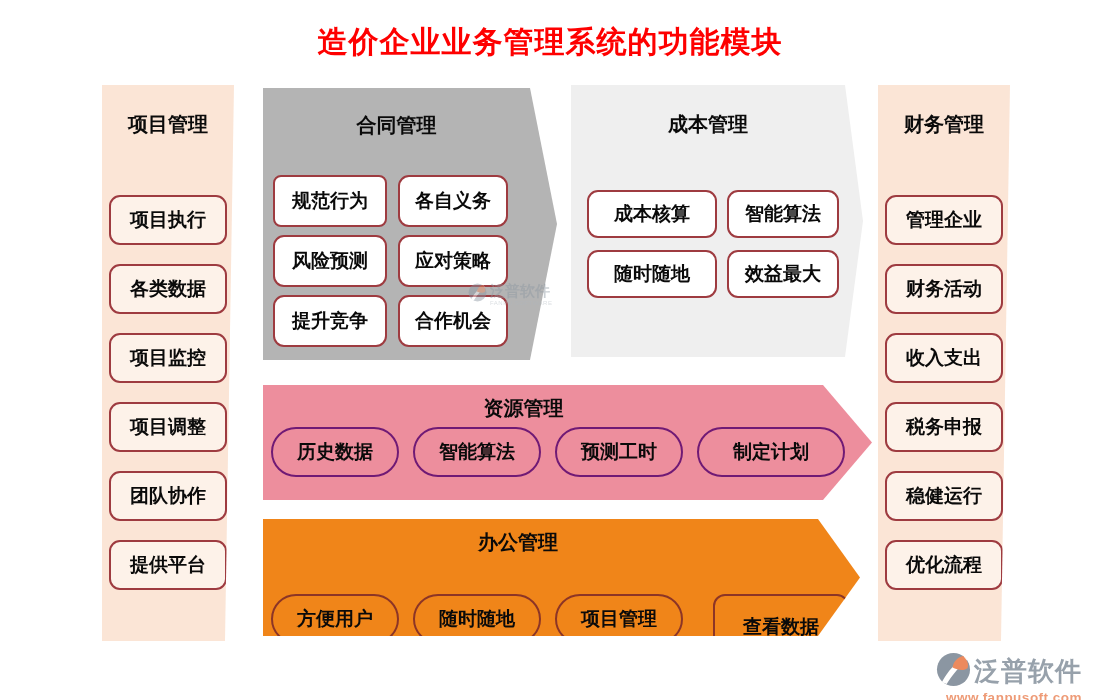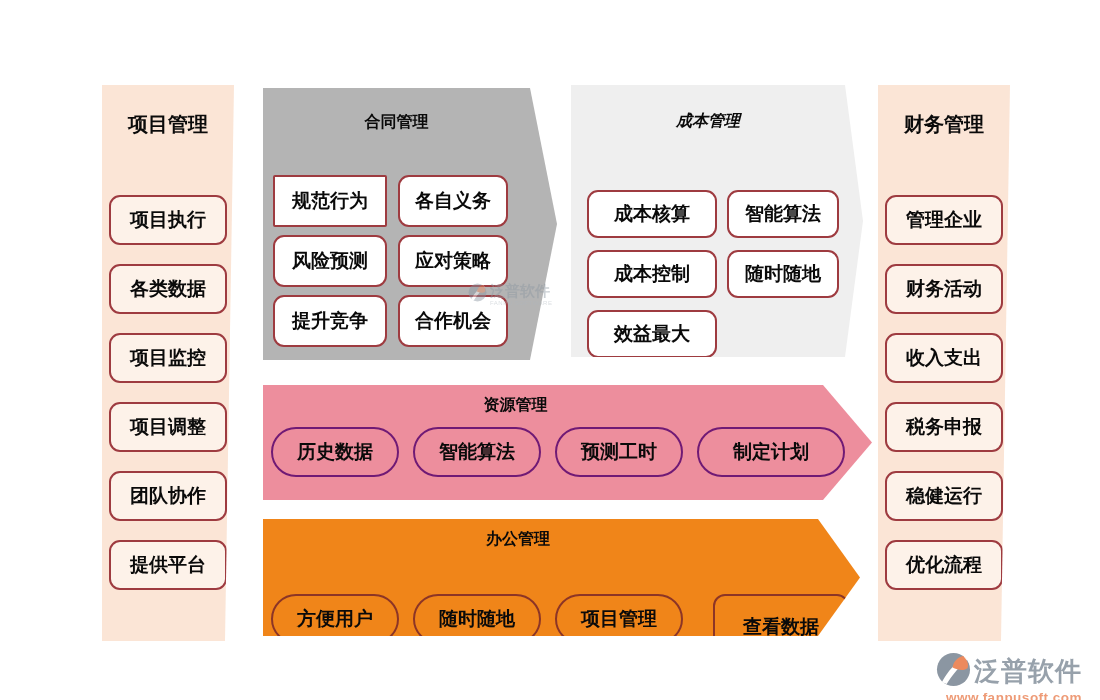--- a/index.html
+++ b/index.html
@@ -24,40 +24,40 @@
   .col-header { margin-top: 26px; font-size: 20px; font-weight: bold; }
   .col-items { margin-top: 57px; display: flex; flex-direction: column; gap: 19px; justify-content: flex-end; }
   .col-box {
     width: 118px; height: 50px; background: #fdf2e9;
     border: 2px solid #9e3b40; border-radius: 11px;
     display: flex; align-items: center; justify-content: center;
     font-size: 19px; font-weight: bold;
   }
   
   .arrow { position: absolute; }
-  .arrow-header { position: absolute; text-align: center; font-size: 16px; font-weight: bold; }
+  .arrow-header { position: absolute; text-align: center; font-size: 20px; font-weight: bold; }
   .contract { left: 263px; top: 88px; width: 294px; height: 272px; background: #b4b4b4;
     clip-path: polygon(0 0, 267px 0, 100% 50%, 267px 100%, 0 100%); }
   .contract .arrow-header { top: 24px; left: 0; width: 267px; }
   .contract .grid { position: absolute; top: 87px; left: 10px; display: grid;
     grid-template-columns: 114px 110px; column-gap: 11px; row-gap: 8px; }
   .cost { left: 571px; top: 85px; width: 292px; height: 272px; background: #efefef;
     clip-path: polygon(0 0, 274px 0, 100% 50%, 274px 100%, 0 100%); }
-  .cost .arrow-header { top: 26px; left: 0; width: 274px; font-style: italic; }
+  .cost .arrow-header { top: 26px; left: 0; width: 274px; }
   .cost .grid { position: absolute; top: 105px; left: 16px; display: grid;
     grid-template-columns: 130px 112px; column-gap: 10px; row-gap: 12px; }
   .g-box {
     height: 52px; background: #ffffff; border: 2px solid #9e3b40; border-radius: 11px;
     display: flex; align-items: center; justify-content: center; font-size: 19px; font-weight: bold;
   }
   .cost .g-box { height: 48px; }
-  .g-box.square { border-radius: 2px; text-align: right; }
+  .g-box.square { border-radius: 8px; text-align: right; }
   .resource { left: 263px; top: 385px; width: 609px; height: 115px; background: #ed8e9d;
     clip-path: polygon(0 0, 560px 0, 100% 50%, 560px 100%, 0 100%); }
-  .resource .arrow-header { top: 10px; left: 0; width: 505px; }
+  .resource .arrow-header { top: 10px; left: 8px; width: 505px; }
   .office { left: 263px; top: 519px; width: 597px; height: 117px; background: #f08519;
     clip-path: polygon(0 0, 555px 0, 100% 50%, 555px 100%, 0 100%); }
   .office .arrow-header { top: 10px; left: 0; width: 510px; }
   .pill-row { position: absolute; top: 42px; left: 8px; display: flex; align-items: flex-start; gap: 14px; }
   .office .pill-row { top: 43px; }
   .pill {
     height: 50px; padding: 0 24px; background: transparent;
     border: 2px solid #701a75; border-radius: 25px;
     display: flex; align-items: center; justify-content: center;
     font-size: 19px; font-weight: bold; white-space: nowrap;
@@ -75,20 +75,21 @@
   .footer-top { display: flex; align-items: center; gap: 3px; }
   .footer-brand { font-size: 26px; font-weight: bold; color: #97a1ab; letter-spacing: 1px; }
   .footer-url { margin-top: -1px; font-size: 13.5px; font-weight: bold; color: #ee9b77;
     letter-spacing: 0.5px; text-align: center; width: 100%; }
 </style>
 </head>
 <body>
 
 <div class="stage">
 
+  <div class="title">造价企业业务管理系统的功能模块</div>
 
   <div class="col col-left">
     <div class="col-header">项目管理</div>
     <div class="col-items">
       <div class="col-box">项目执行</div>
       <div class="col-box">各类数据</div>
       <div class="col-box">项目监控</div>
       <div class="col-box">项目调整</div>
       <div class="col-box">团队协作</div>
       <div class="col-box">提供平台</div>
@@ -105,21 +106,20 @@
       <div class="g-box">提升竞争</div>
       <div class="g-box">合作机会</div>
     </div>
   </div>
 
   <div class="arrow cost">
     <div class="arrow-header">成本管理</div>
     <div class="grid">
       <div class="g-box">成本核算</div>
       <div class="g-box">智能算法</div>
-      <div class="g-box">成本控制</div>
       <div class="g-box">随时随地</div>
       <div class="g-box">效益最大</div>
     </div>
   </div>
 
   <div class="arrow resource">
     <div class="arrow-header">资源管理</div>
     <div class="pill-row">
       <div class="pill">历史数据</div>
       <div class="pill">智能算法</div>

